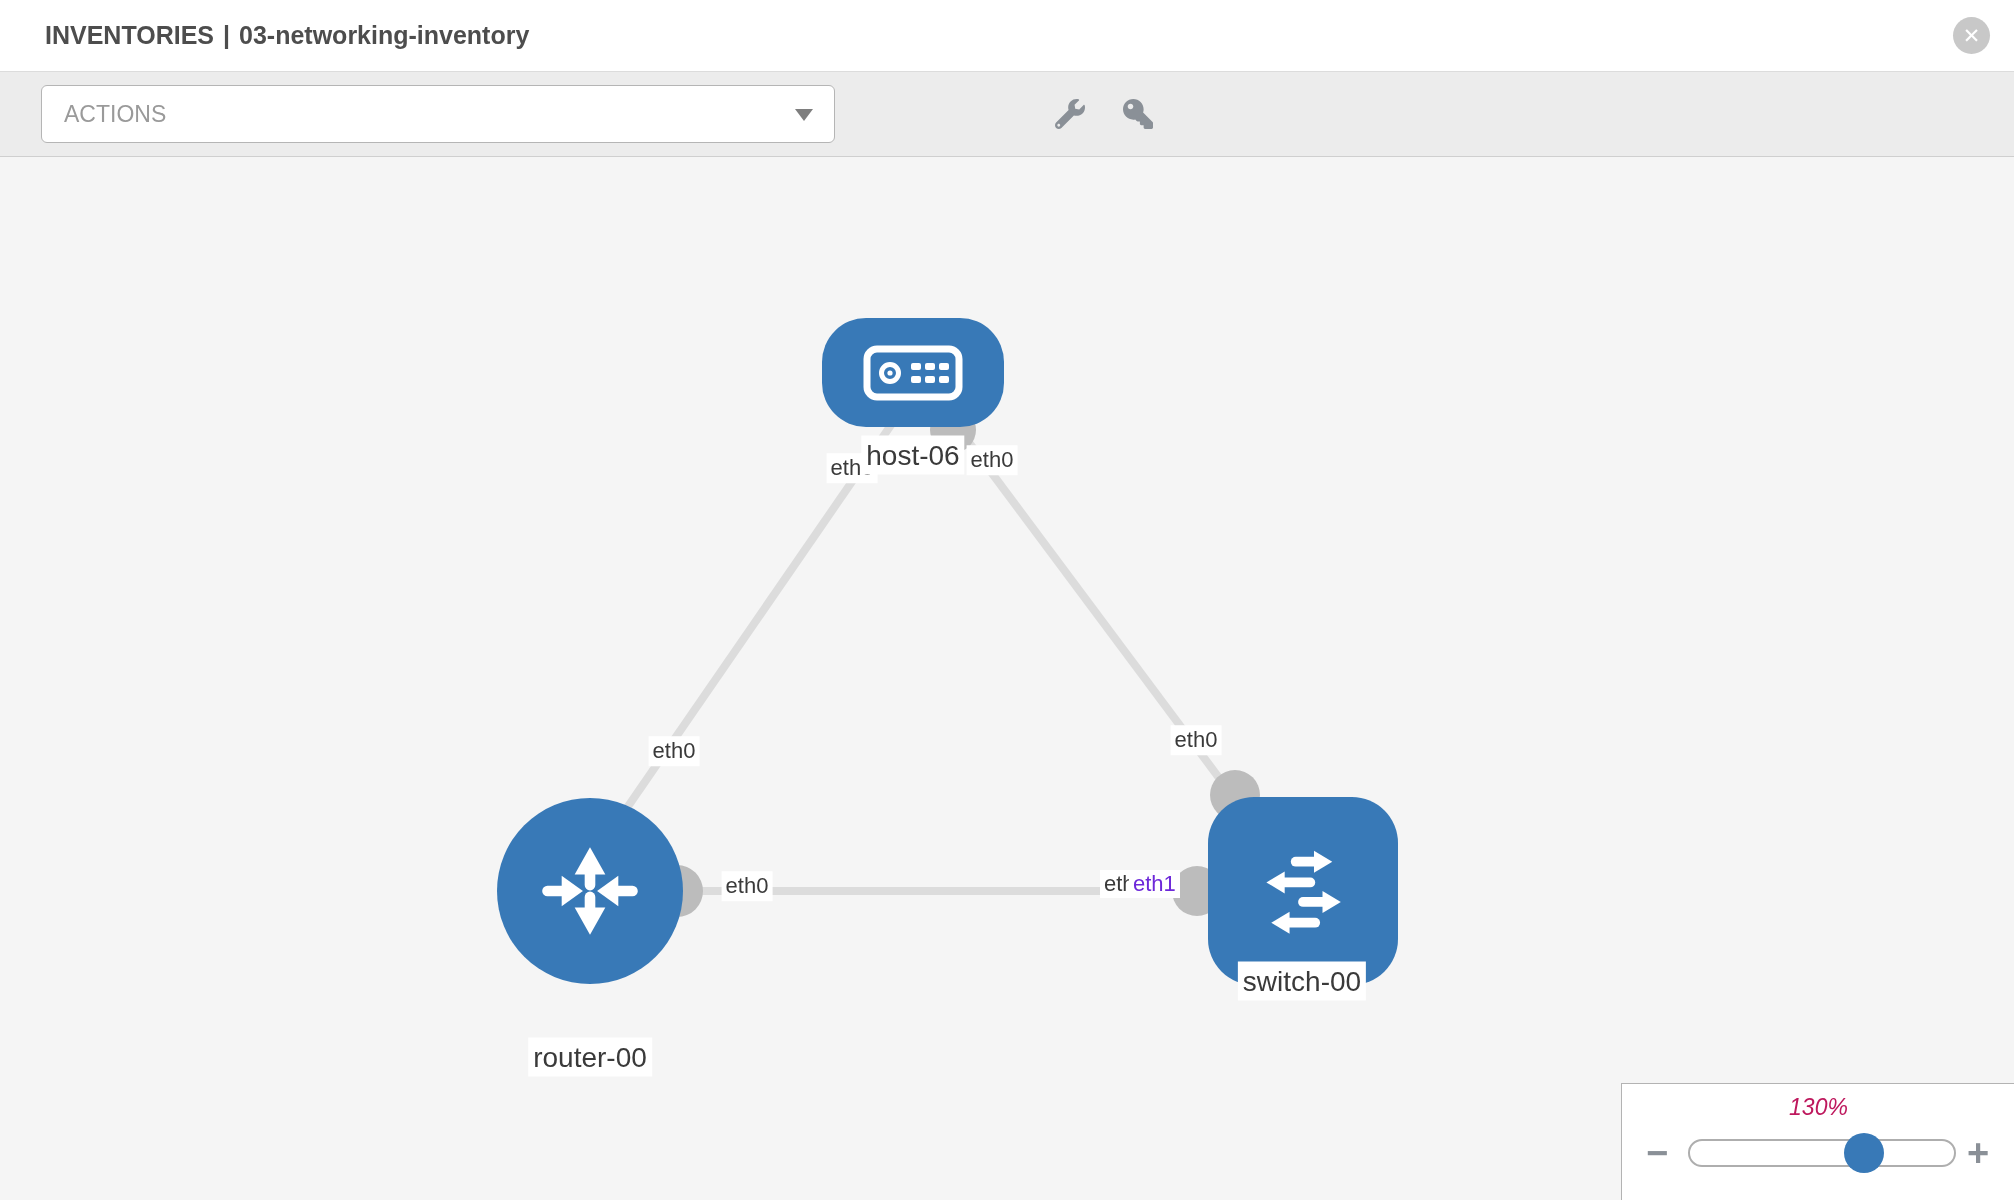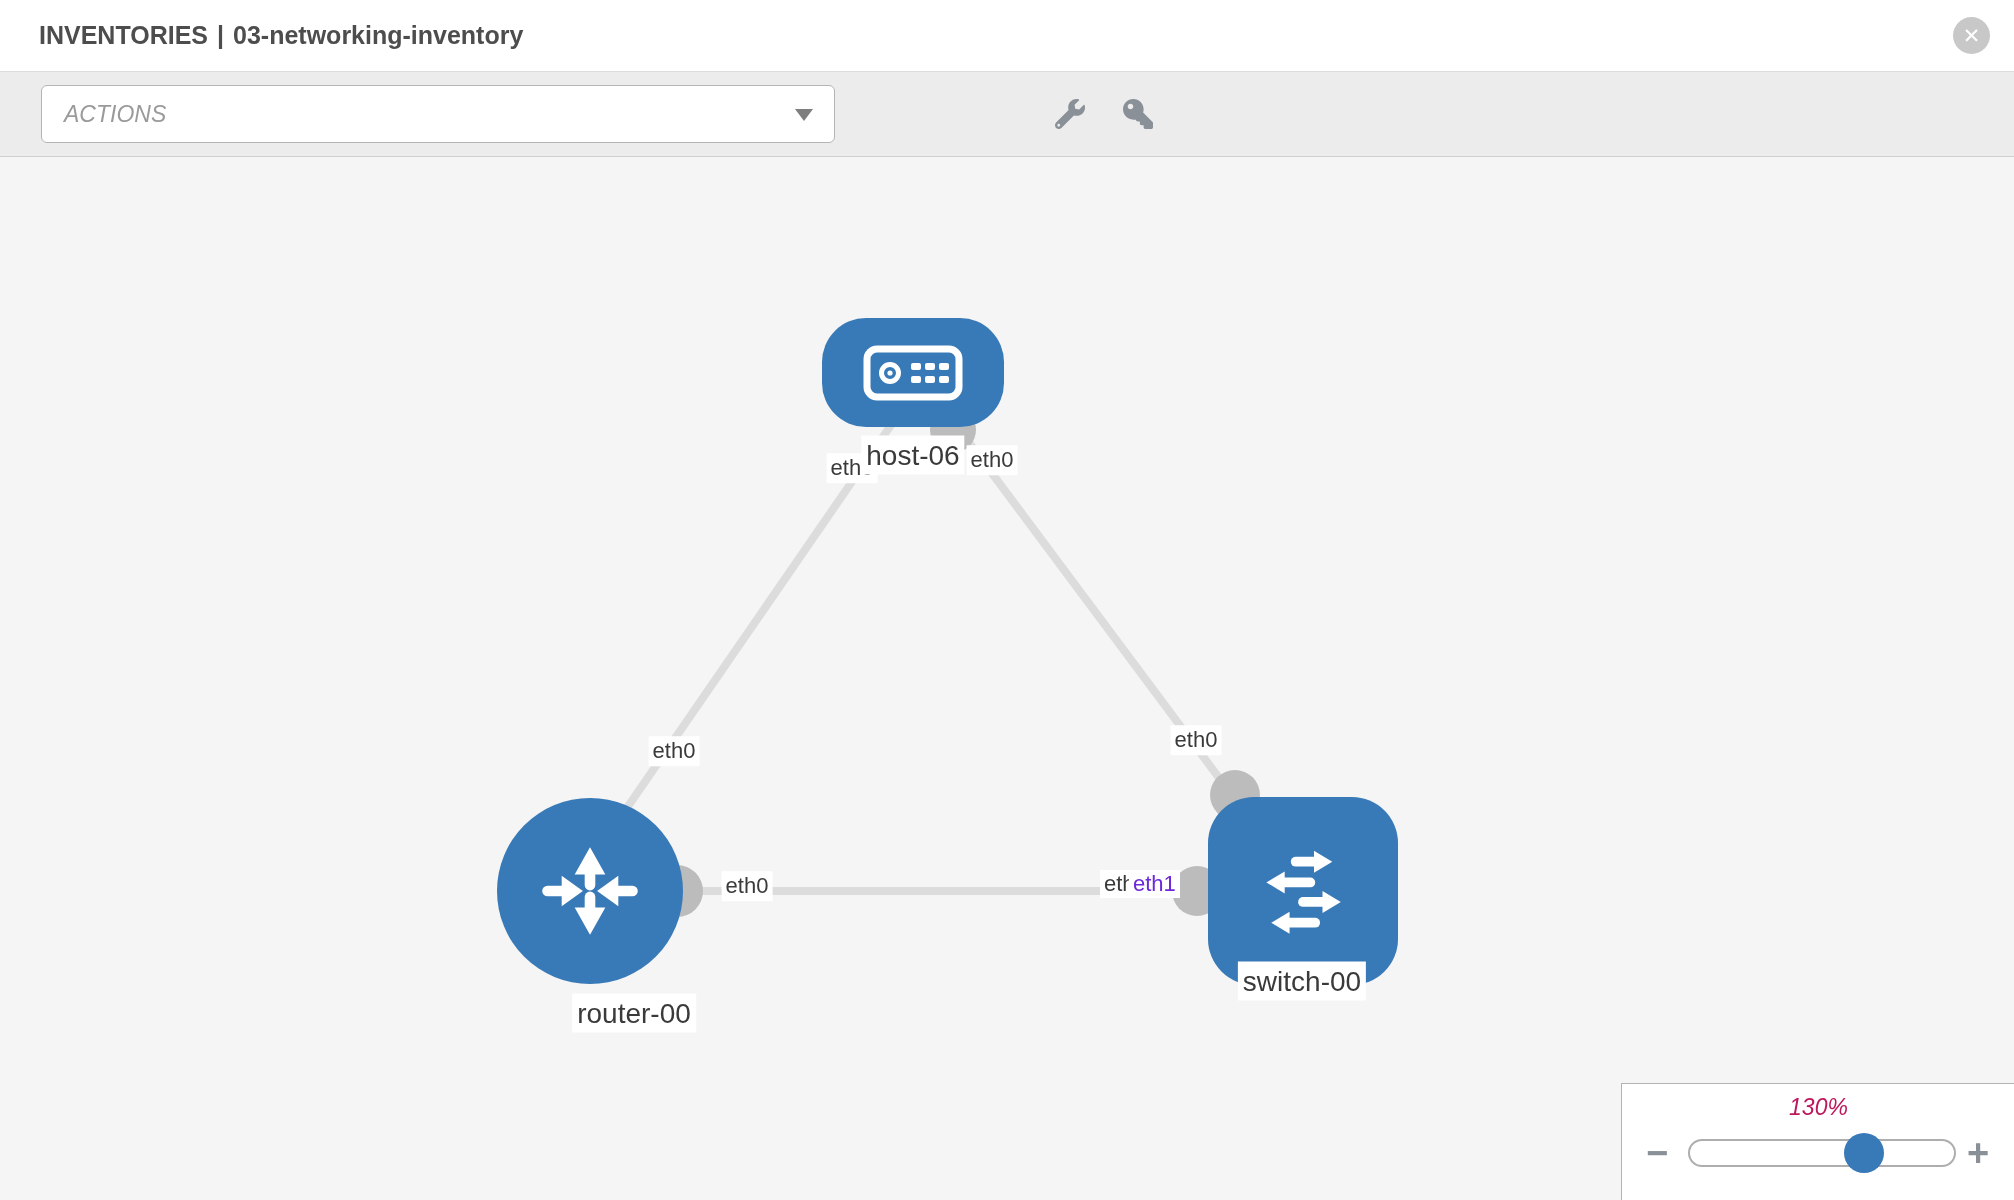--- a/index.html
+++ b/index.html
@@ -1,34 +1,34 @@
 <!DOCTYPE html>
 <html><head>
 <meta charset="utf-8">
 <style>
   * { margin:0; padding:0; box-sizing:border-box; }
   html,body { width:2014px; height:1200px; overflow:hidden; }
   body { font-family:"Liberation Sans","DejaVu Sans",sans-serif; background:#fff; }
   .app { position:relative; width:2014px; height:1200px; background:#fff; overflow:hidden; }
 
   
-  .header { position:absolute; top:0; left:0; right:0; height:71px; background:#fff;
+  .header { position:absolute; top:0; left:6px; right:0; height:71px; background:#fff;
             display:flex; align-items:center; padding:0 24px 0 39px; }
   .title { font-size:25px; font-weight:bold; color:#4d4d4d; display:flex; gap:9px; }
   .close-btn { margin-left:auto; width:37px; height:37px; border-radius:50%; background:#c8c8c8;
                color:#fff; display:flex; align-items:center; justify-content:center;
                font-size:21px; font-weight:bold; cursor:pointer; line-height:1; }
 
   
   .toolbar { position:absolute; top:71px; left:0; right:0; height:86px; background:#ececec;
              border-top:1px solid #dcdcdc; border-bottom:1px solid #cfcfcf;
              display:flex; align-items:center; padding:0 36px 0 41px; }
   .select-box { position:relative; height:58px; background:#fff; border:1px solid #b5b5b5;
                 border-radius:6px; display:flex; align-items:center; padding:0 22px;
-                color:#9a9a9a; font-size:23px; cursor:pointer;font-style:italic; }
+                color:#9a9a9a; font-size:23px; cursor:pointer; }
   .select-actions { width:794px; }
   .select-search { width:796px; margin-left:auto; }
   .caret { position:absolute; right:21px; top:50%; margin-top:-5px; width:0; height:0;
            border-left:9px solid transparent; border-right:9px solid transparent;
            border-top:12px solid #7e7e7e; }
   .tool-icon { width:34px; height:34px; display:flex; align-items:center; justify-content:center;
                cursor:pointer; }
   .tool-icon svg { fill:#8a9097; }
   .wrench-btn { margin-left:218px; }
   .key-btn { margin-left:34px; }
@@ -170,21 +170,21 @@
     <div class="chip chip-if" style="left:674px; top:594px;">eth0</div>
     <div class="chip chip-if" style="left:1196px; top:583px;">eth0</div>
 
     <div class="chip chip-if" style="left:747px; top:729px;">eth0</div>
 
     <div class="combo-if" style="left:1100px; top:727px;">
       <span class="back">eth0</span>
       <span class="front">eth1</span>
     </div>
 
-    <div class="chip chip-name" style="left:590px; top:856px;margin-left:44px;">router-00</div>
+    <div class="chip chip-name" style="left:590px; top:900px;">router-00</div>
     <div class="chip chip-name" style="left:1302px; top:824px;">switch-00</div>
 
     <div class="zoom-panel">
       <div class="zoom-level">130%</div>
       <div class="zoom-row">
         <div class="zoom-minus">−</div>
         <div class="zoom-track">
           <div class="zoom-knob"></div>
         </div>
         <div class="zoom-plus">+</div>

